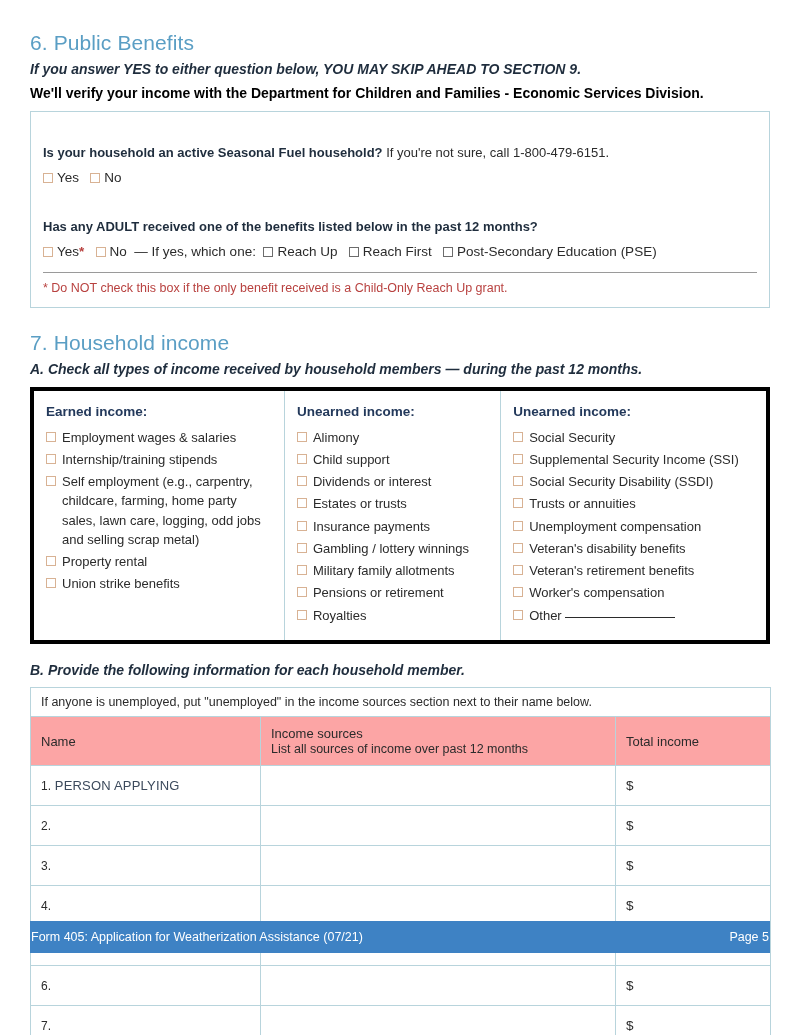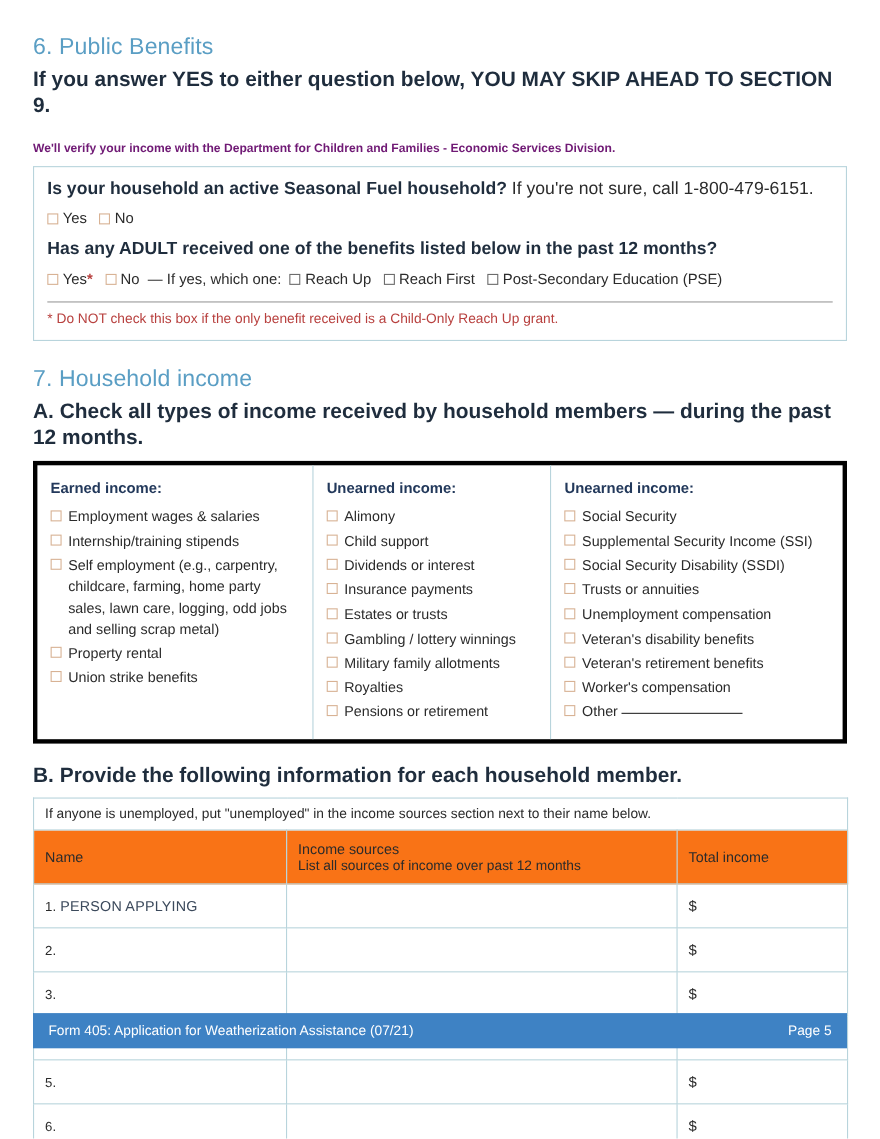--- a/index.html
+++ b/index.html
@@ -30,47 +30,49 @@
     font-weight: 400;
     letter-spacing: .1px;
     margin: 0;
     padding: 0;
     line-height: 1.2;
   }
   #sec6-heading { padding-top: 30px; }
   #sec7-heading { padding-top: 22px; }
 
   .bold-instruction {
-    font-size: 19px;
+    font-size: 14px;
     font-weight: bold;
     color: #1f2d3d;
     margin-top: 6px;
     line-height: 1.25;
+    font-style: italic;
   }
   .teal-note {
-    font-size: 11px;
+    font-size: 14px;
     font-weight: bold;
-    color: #701a75;
-    margin-top: 19px;
+    color: #000000;
+    margin-top: 5px;
     line-height: 1.3;
   }
 
   
   .bordered-box {
     border: 1px solid #b8d4dc;
     box-sizing: border-box;
     margin-top: 9px;
     padding: 10px 12px 11px 12px;
     background: #fff;
   }
   .q-line {
-    font-size: 16px;
+    font-size: 13px;
     font-weight: bold;
     color: #1f2d3d;
     line-height: 1.3;
+    margin-top: 23px;
   }
   .q-line .normal {
     font-weight: normal;
     color: #2b2b2b;
   }
   .opt-row {
     font-size: 13.5px;
     margin-top: 7px;
     color: #2b2b2b;
     line-height: 1.3;
@@ -159,21 +161,21 @@
     box-sizing: border-box;
   }
   .note-row td {
     font-size: 12.5px;
     padding: 7px 10px;
     color: #2b2b2b;
     font-weight: normal;
     text-align: left;
   }
   .hdr-row th {
-    background: #f97316;
+    background: #fca5a5;
     font-weight: normal;
     font-size: 13px;
     color: #2b2b2b;
     padding: 9px 10px;
     vertical-align: middle;
   }
   .hdr-row th.left { text-align: left; }
   .hdr-row th.center { text-align: left; }
   .hdr-sub {
     display: block;
@@ -204,21 +206,21 @@
     position: absolute;
     left: 30px;
     right: 30px;
     bottom: 18px;
     height: 32px;
     background: #3e82c4;
     color: #ffffff;
     display: flex;
     align-items: center;
     justify-content: space-between;
-    padding: 0 14px;
+    padding: 0 1px;
     box-sizing: border-box;
     font-size: 12.5px;
     gap: 28px;
   }
 </style>
 </head>
 <body>
 
 <div class="page">
 
@@ -297,41 +299,41 @@
       <div class="ck-item">
         <span class="cb"></span>
         <span class="txt">Child support</span>
       </div>
       <div class="ck-item">
         <span class="cb"></span>
         <span class="txt">Dividends or interest</span>
       </div>
       <div class="ck-item">
         <span class="cb"></span>
+        <span class="txt">Estates or trusts</span>
+      </div>
+      <div class="ck-item">
+        <span class="cb"></span>
         <span class="txt">Insurance payments</span>
       </div>
       <div class="ck-item">
         <span class="cb"></span>
-        <span class="txt">Estates or trusts</span>
-      </div>
-      <div class="ck-item">
-        <span class="cb"></span>
         <span class="txt">Gambling / lottery winnings</span>
       </div>
       <div class="ck-item">
         <span class="cb"></span>
         <span class="txt">Military family allotments</span>
       </div>
       <div class="ck-item">
         <span class="cb"></span>
+        <span class="txt">Pensions or retirement</span>
+      </div>
+      <div class="ck-item">
+        <span class="cb"></span>
         <span class="txt">Royalties</span>
-      </div>
-      <div class="ck-item">
-        <span class="cb"></span>
-        <span class="txt">Pensions or retirement</span>
       </div>
     </div>
 
     <div class="income-col c3">
       <div class="col-title">Unearned income:</div>
       <div class="ck-item">
         <span class="cb"></span>
         <span class="txt">Social Security</span>
       </div>
       <div class="ck-item">

